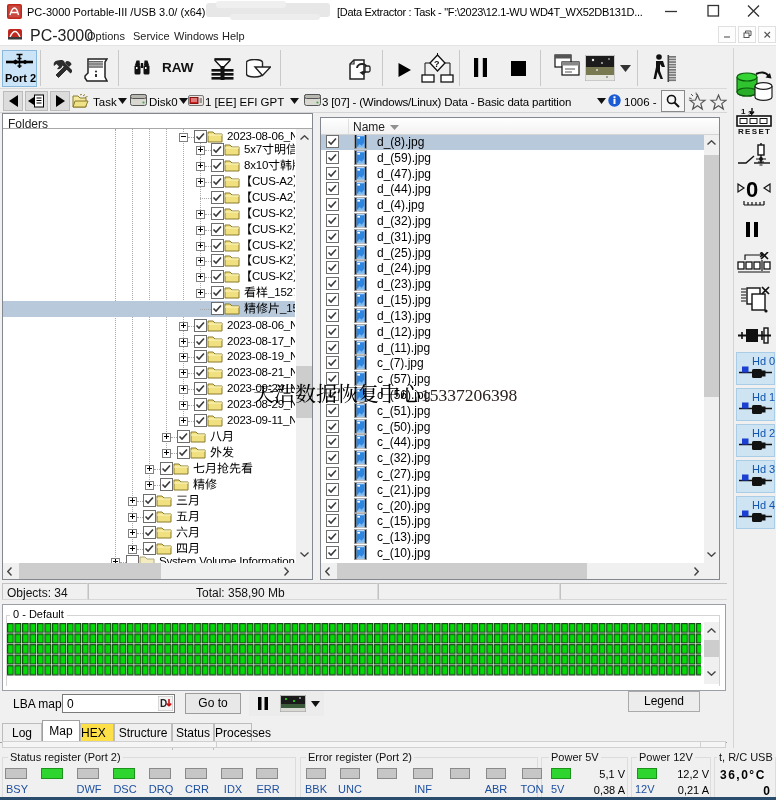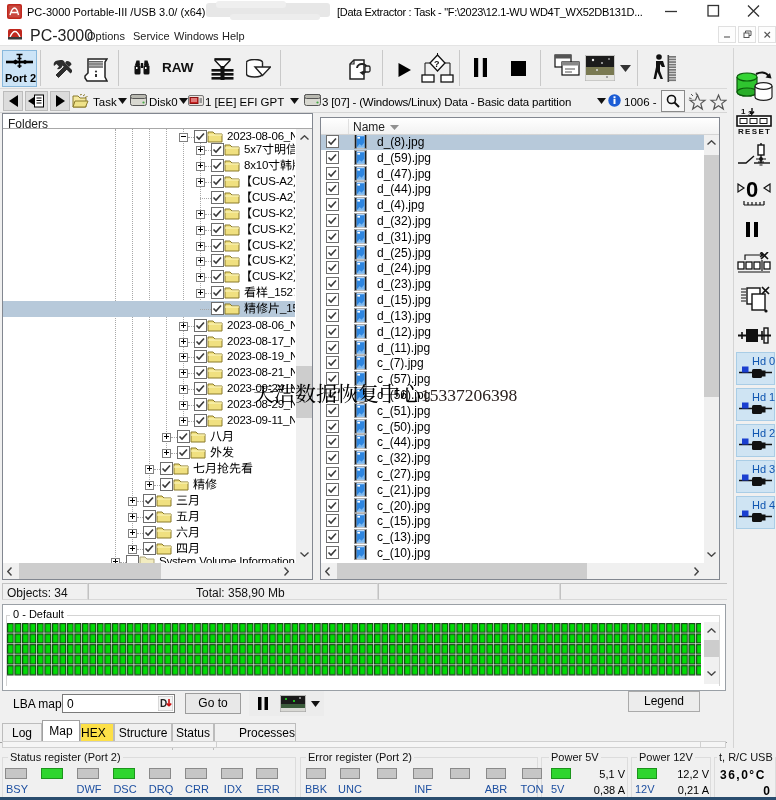--- a/index.html
+++ b/index.html
@@ -1005,21 +1005,21 @@
     <path d="M0 0 L9 0 L4.5 6 Z" fill="#111"></path>
   </svg>
 <div class="ab" style="left:628px;top:691px;width:72px;height:21px;background:#ececec;border:1px solid #aaa;text-align:center;line-height:19px;font-size:12px">Legend</div>
 <div class="ab" style="left:0;top:718px;width:776px;height:25px;background:#f0f0f0"></div>
 <div class="ab" style="left:0;top:742px;width:776px;height:1px;background:#a0a0a0"></div>
 <div class="ab" style="left:2px;top:723px;width:40px;height:19px;background:#f0f0f0;border:1px solid #bcbcbc;border-bottom:none;text-align:center;font-size:12px;line-height:18px">Log</div>
 <div class="ab" style="left:42px;top:720px;width:38px;height:23px;background:#fff;border:1px solid #a0a0a0;border-bottom:none;text-align:center;font-size:12px;line-height:21px">Map</div>
 <div class="ab" style="left:80px;top:723px;width:34px;height:19px;background:#fde047;border:1px solid #bcbcbc;border-bottom:none;text-align:left;font-size:12px;line-height:18px">HEX</div>
 <div class="ab" style="left:114px;top:723px;width:58px;height:19px;background:#f0f0f0;border:1px solid #bcbcbc;border-bottom:none;text-align:center;font-size:12px;line-height:18px">Structure</div>
 <div class="ab" style="left:172px;top:723px;width:42px;height:28px;background:#f0f0f0;border:1px solid #bcbcbc;border-bottom:none;text-align:center;font-size:12px;line-height:18px">Status</div>
-<div class="ab" style="left:214px;top:723px;width:82px;height:19px;background:#f0f0f0;border:1px solid #bcbcbc;border-bottom:none;text-align:right;font-size:12px;line-height:18px">Processes</div>
+<div class="ab" style="left:214px;top:723px;width:38px;height:19px;background:#f0f0f0;border:1px solid #bcbcbc;border-bottom:none;text-align:right;font-size:12px;line-height:18px">Processes</div>
 <div class="ab" style="left:2px;top:741px;width:724px;height:7px;background:#f5f5f5;border:1px solid #d0d0d0"></div>
 <div class="ab" style="left:216px;top:742px;width:1px;height:5px;background:#d0d0d0"></div>
 <div class="ab" style="left:700px;top:742px;width:1px;height:5px;background:#d0d0d0"></div>
 <div class="ab" style="left:0;top:750px;width:776px;height:47px;background:#f0f0f0"></div>
 <div class="ab" style="left:2px;top:757px;width:294px;height:40px;border:1px solid #dcdcdc;border-bottom:none"></div>
 <div class="ab" style="left:300px;top:757px;width:238px;height:40px;border:1px solid #dcdcdc;border-bottom:none"></div>
 <div class="ab" style="left:541px;top:757px;width:87px;height:40px;border:1px solid #dcdcdc;border-bottom:none"></div>
 <div class="ab" style="left:631px;top:757px;width:80px;height:40px;border:1px solid #dcdcdc;border-bottom:none"></div>
 <div class="ab" style="left:714px;top:757px;width:62px;height:40px;border:1px solid #dcdcdc;border-bottom:none"></div>
 <div class="glabel" style="left:8px;top:751px;background:#f0f0f0;padding:0 2px">Status register (Port 2)</div>

